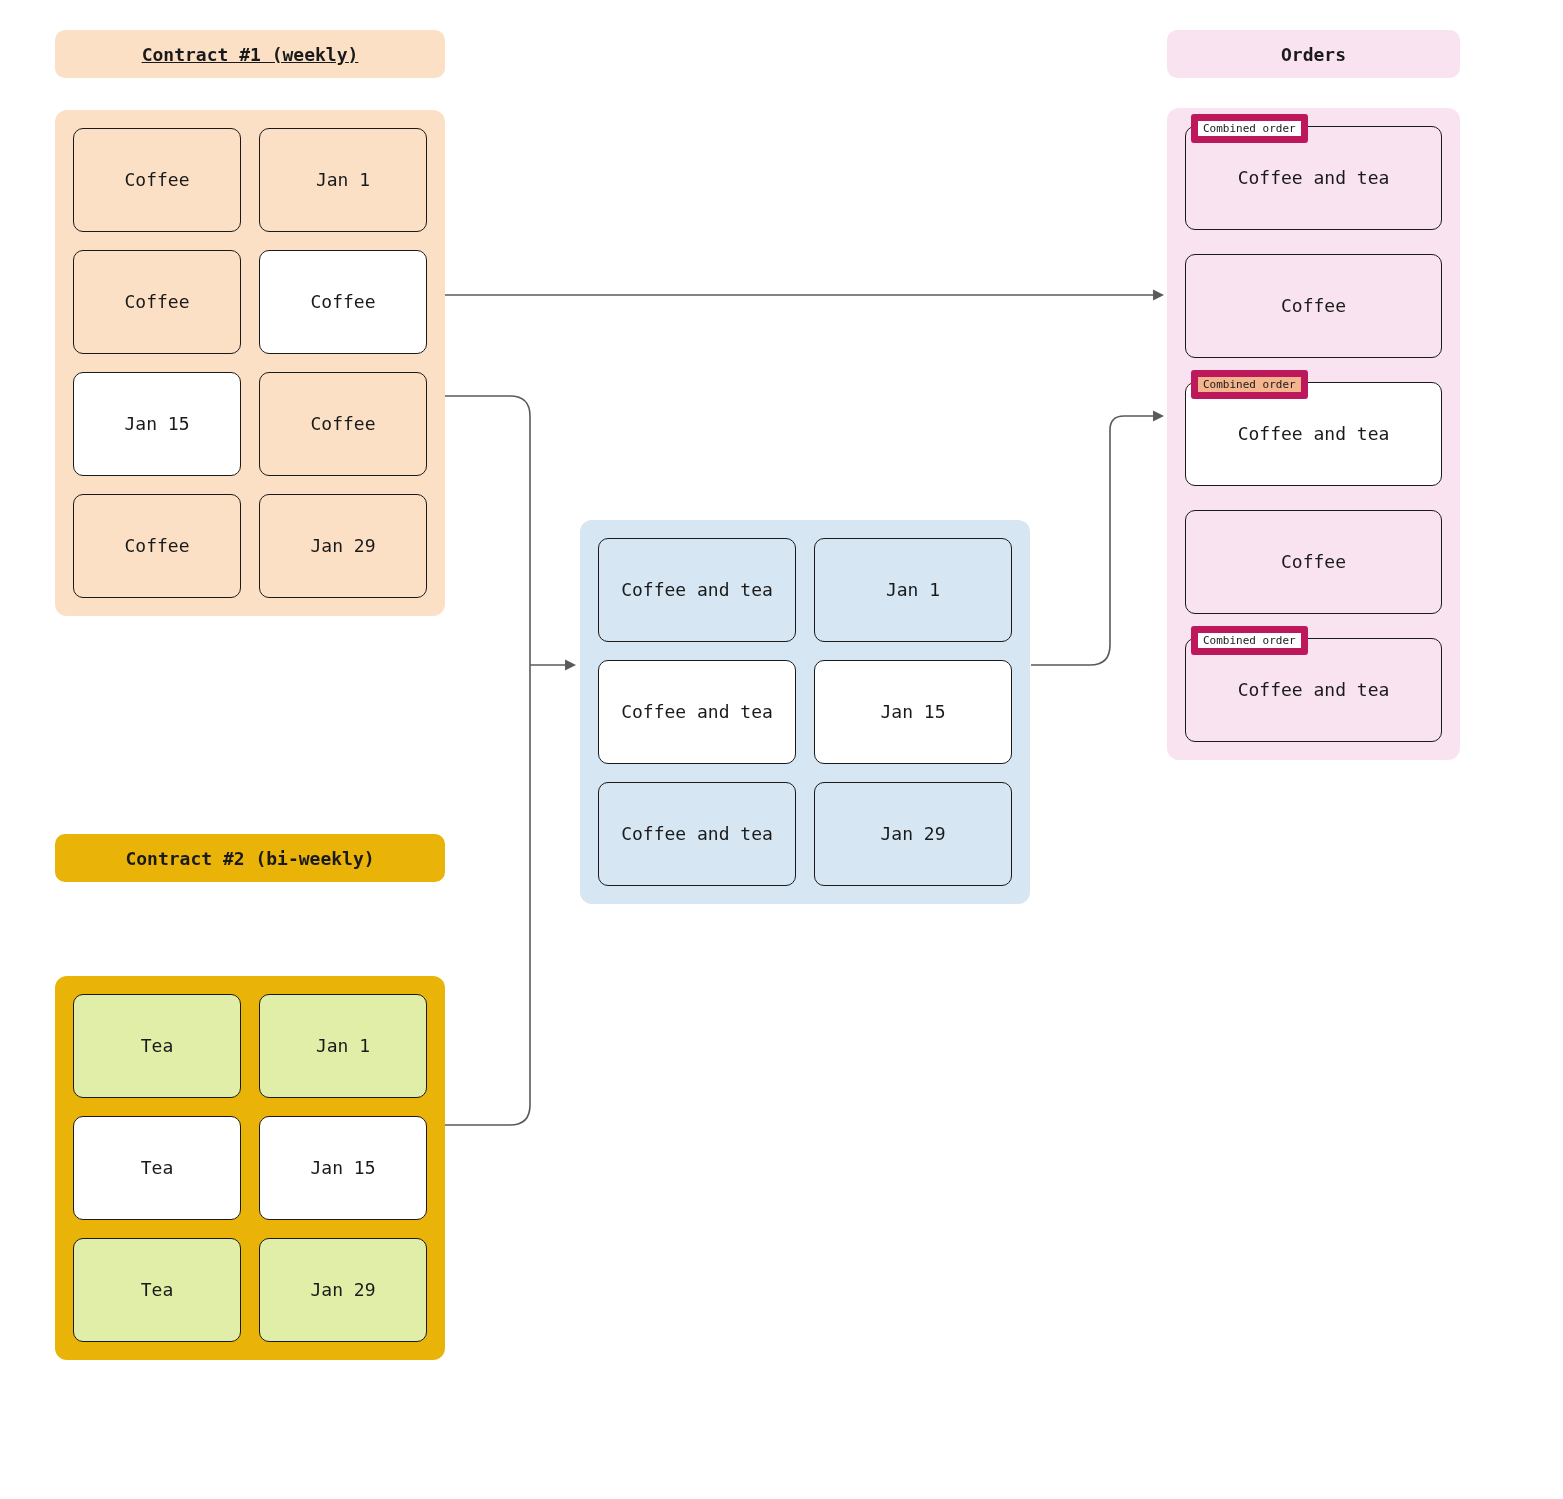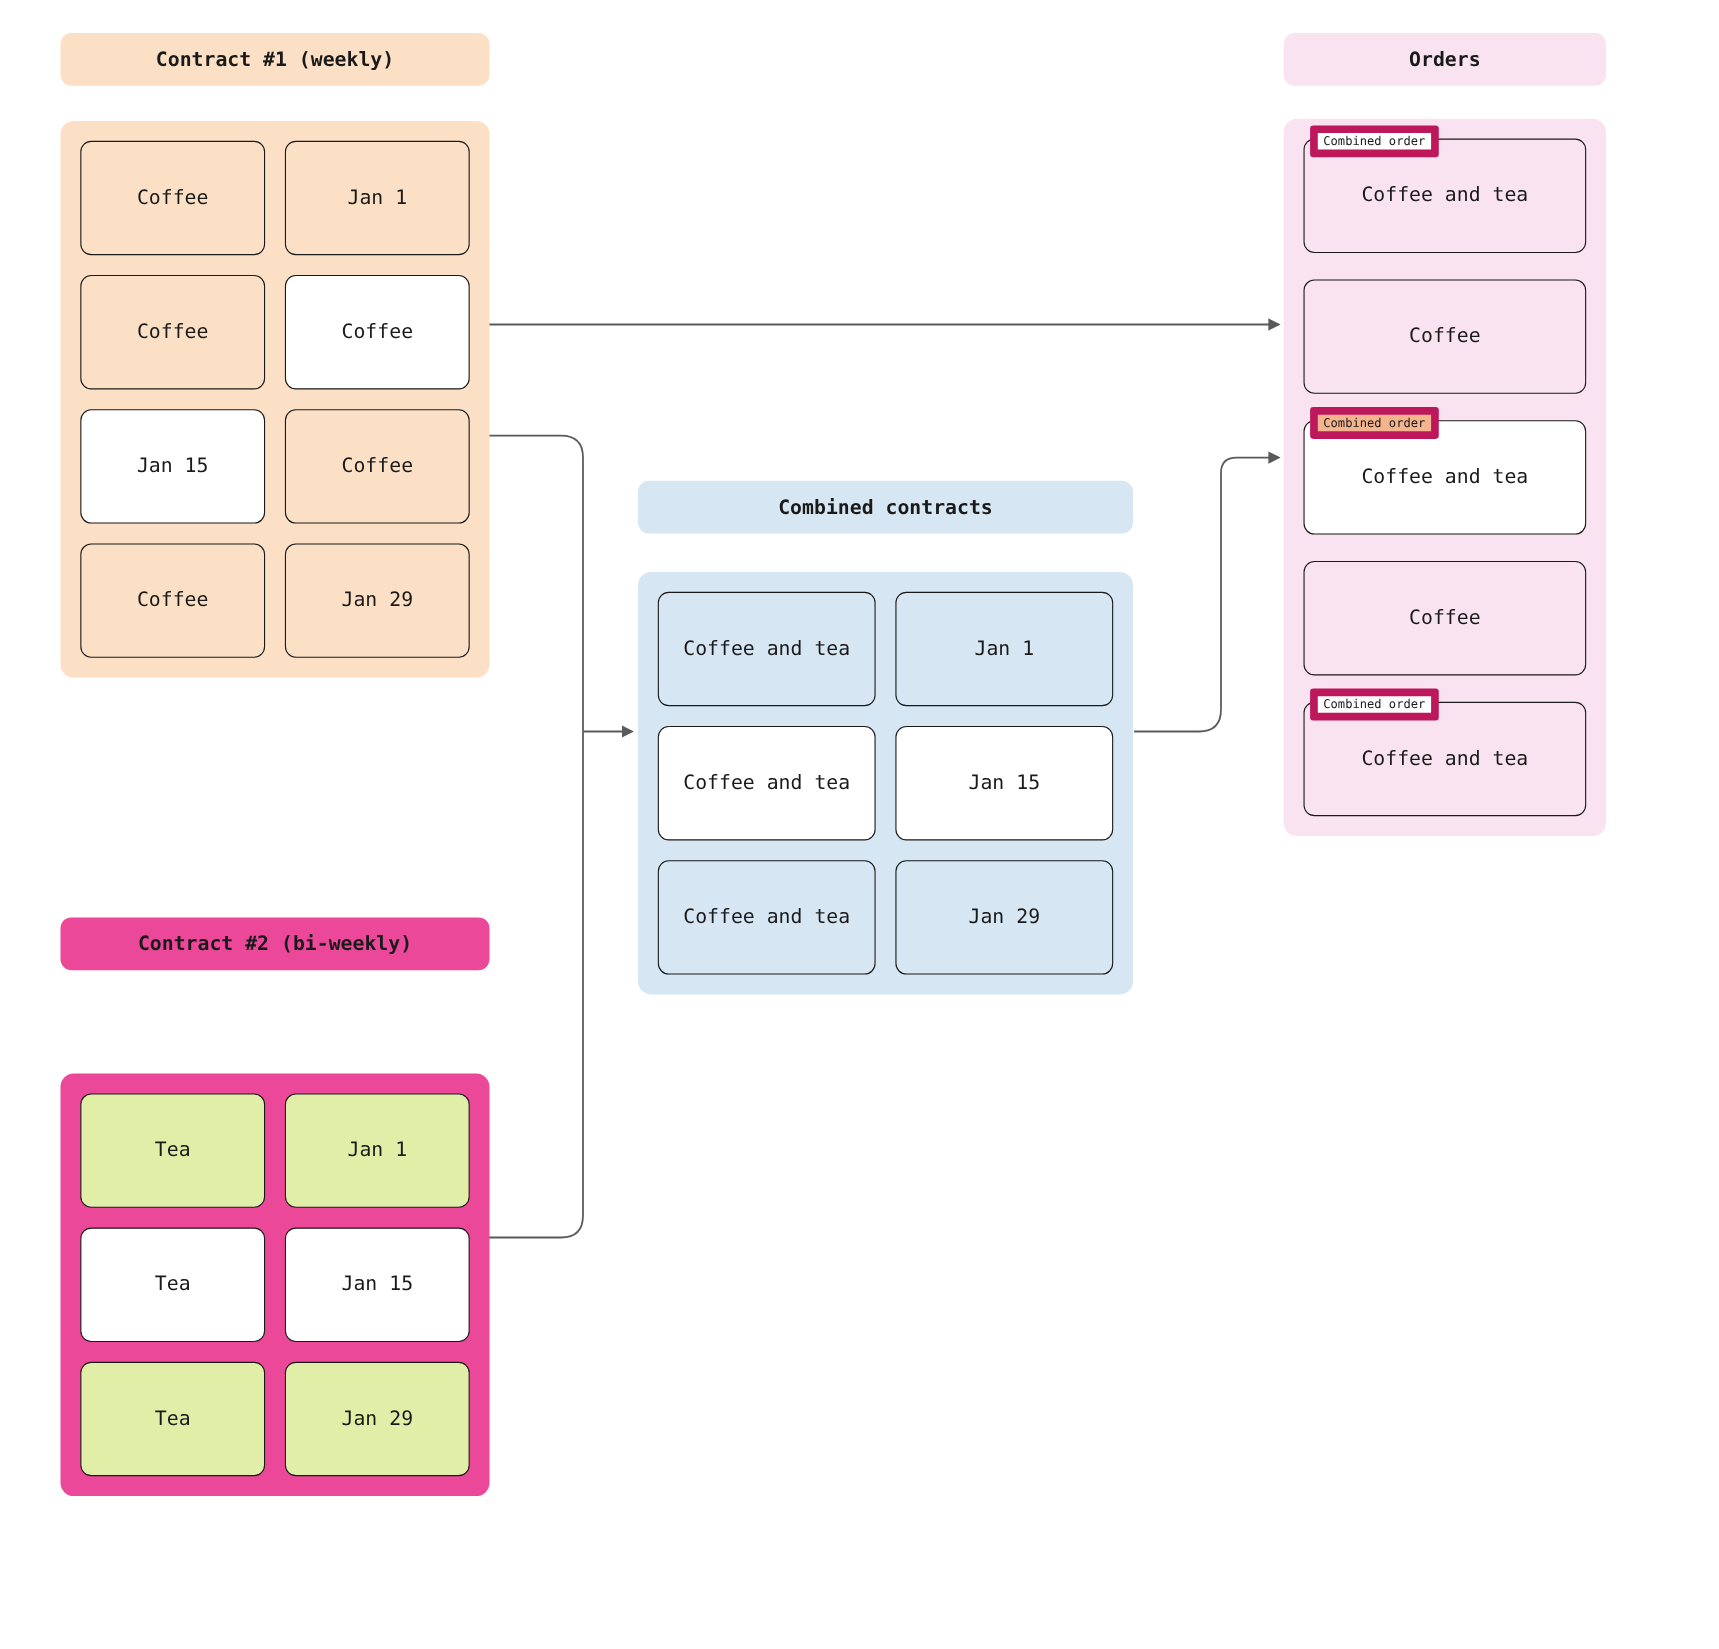--- a/index.html
+++ b/index.html
@@ -57,21 +57,21 @@
     text-align: center;
     padding: 0 10px;
     line-height: 1.35;
     background: inherit;
   }
   .cell.white { background: #ffffff; }
 
   
   .orange-bg { background: #fbe0c6; }
   .orange-cell { background: #fbe0c6; }
-  .lime-bg { background: #ec4899; }
+  .lime-bg { background: #eab308; }
   .lime-cell { background: #e1eea8; }
   .blue-bg { background: #d6e6f2; }
   .blue-cell { background: #d6e6f2; }
   .pink-bg { background: #f9e3f1; }
   .pink-cell { background: #f9e3f1; }
 
   .order-wrap {
     position: relative;
   }
   .badge {
@@ -105,21 +105,21 @@
 
     <path d="M 444 396 L 510 396 Q 530 396 530 416 L 530 665" stroke="#5a5a5a" stroke-width="1.6" fill="none"></path>
 
     <path d="M 444 1125 L 510 1125 Q 530 1125 530 1105 L 530 665" stroke="#5a5a5a" stroke-width="1.6" fill="none"></path>
 
     <path d="M 530 665 L 574 665" stroke="#5a5a5a" stroke-width="1.6" fill="none" marker-end="url(#arrowhead)"></path>
 
     <path d="M 1031 665 L 1090 665 Q 1110 665 1110 645 L 1110 430 Q 1110 416 1124 416 L 1162 416" stroke="#5a5a5a" stroke-width="1.6" fill="none" marker-end="url(#arrowhead)"></path>
   </svg>
 
-  <div class="header orange-bg" style="left:55px; top:30px; width:390px;">Contract #1 (weekly)</div>
+  <div class="header orange-bg" style="left:55px; top:30px; width:390px;text-decoration:underline;">Contract #1 (weekly)</div>
 
   <div class="panel orange-bg" style="left:55px; top:110px; width:390px;">
     <div class="grid2" id="contract1-grid">
         <div class="cell orange-cell">Coffee</div>
         <div class="cell orange-cell">Jan 1</div>
         <div class="cell orange-cell">Coffee</div>
         <div class="cell white">Coffee</div>
         <div class="cell white">Jan 15</div>
         <div class="cell orange-cell">Coffee</div>
         <div class="cell orange-cell">Coffee</div>
@@ -133,21 +133,20 @@
     <div class="grid2" id="contract2-grid">
         <div class="cell lime-cell">Tea</div>
         <div class="cell lime-cell">Jan 1</div>
         <div class="cell white">Tea</div>
         <div class="cell white">Jan 15</div>
         <div class="cell lime-cell">Tea</div>
         <div class="cell lime-cell">Jan 29</div>
       </div>
   </div>
 
-  <div class="header blue-bg" style="left:580px; top:437px; width:450px;">Combined contracts</div>
 
   <div class="panel blue-bg" style="left:580px; top:520px; width:450px;">
     <div class="grid2" id="combined-grid">
         <div class="cell blue-cell">Coffee and tea</div>
         <div class="cell blue-cell">Jan 1</div>
         <div class="cell white">Coffee and tea</div>
         <div class="cell white">Jan 15</div>
         <div class="cell blue-cell">Coffee and tea</div>
         <div class="cell blue-cell">Jan 29</div>
       </div>

